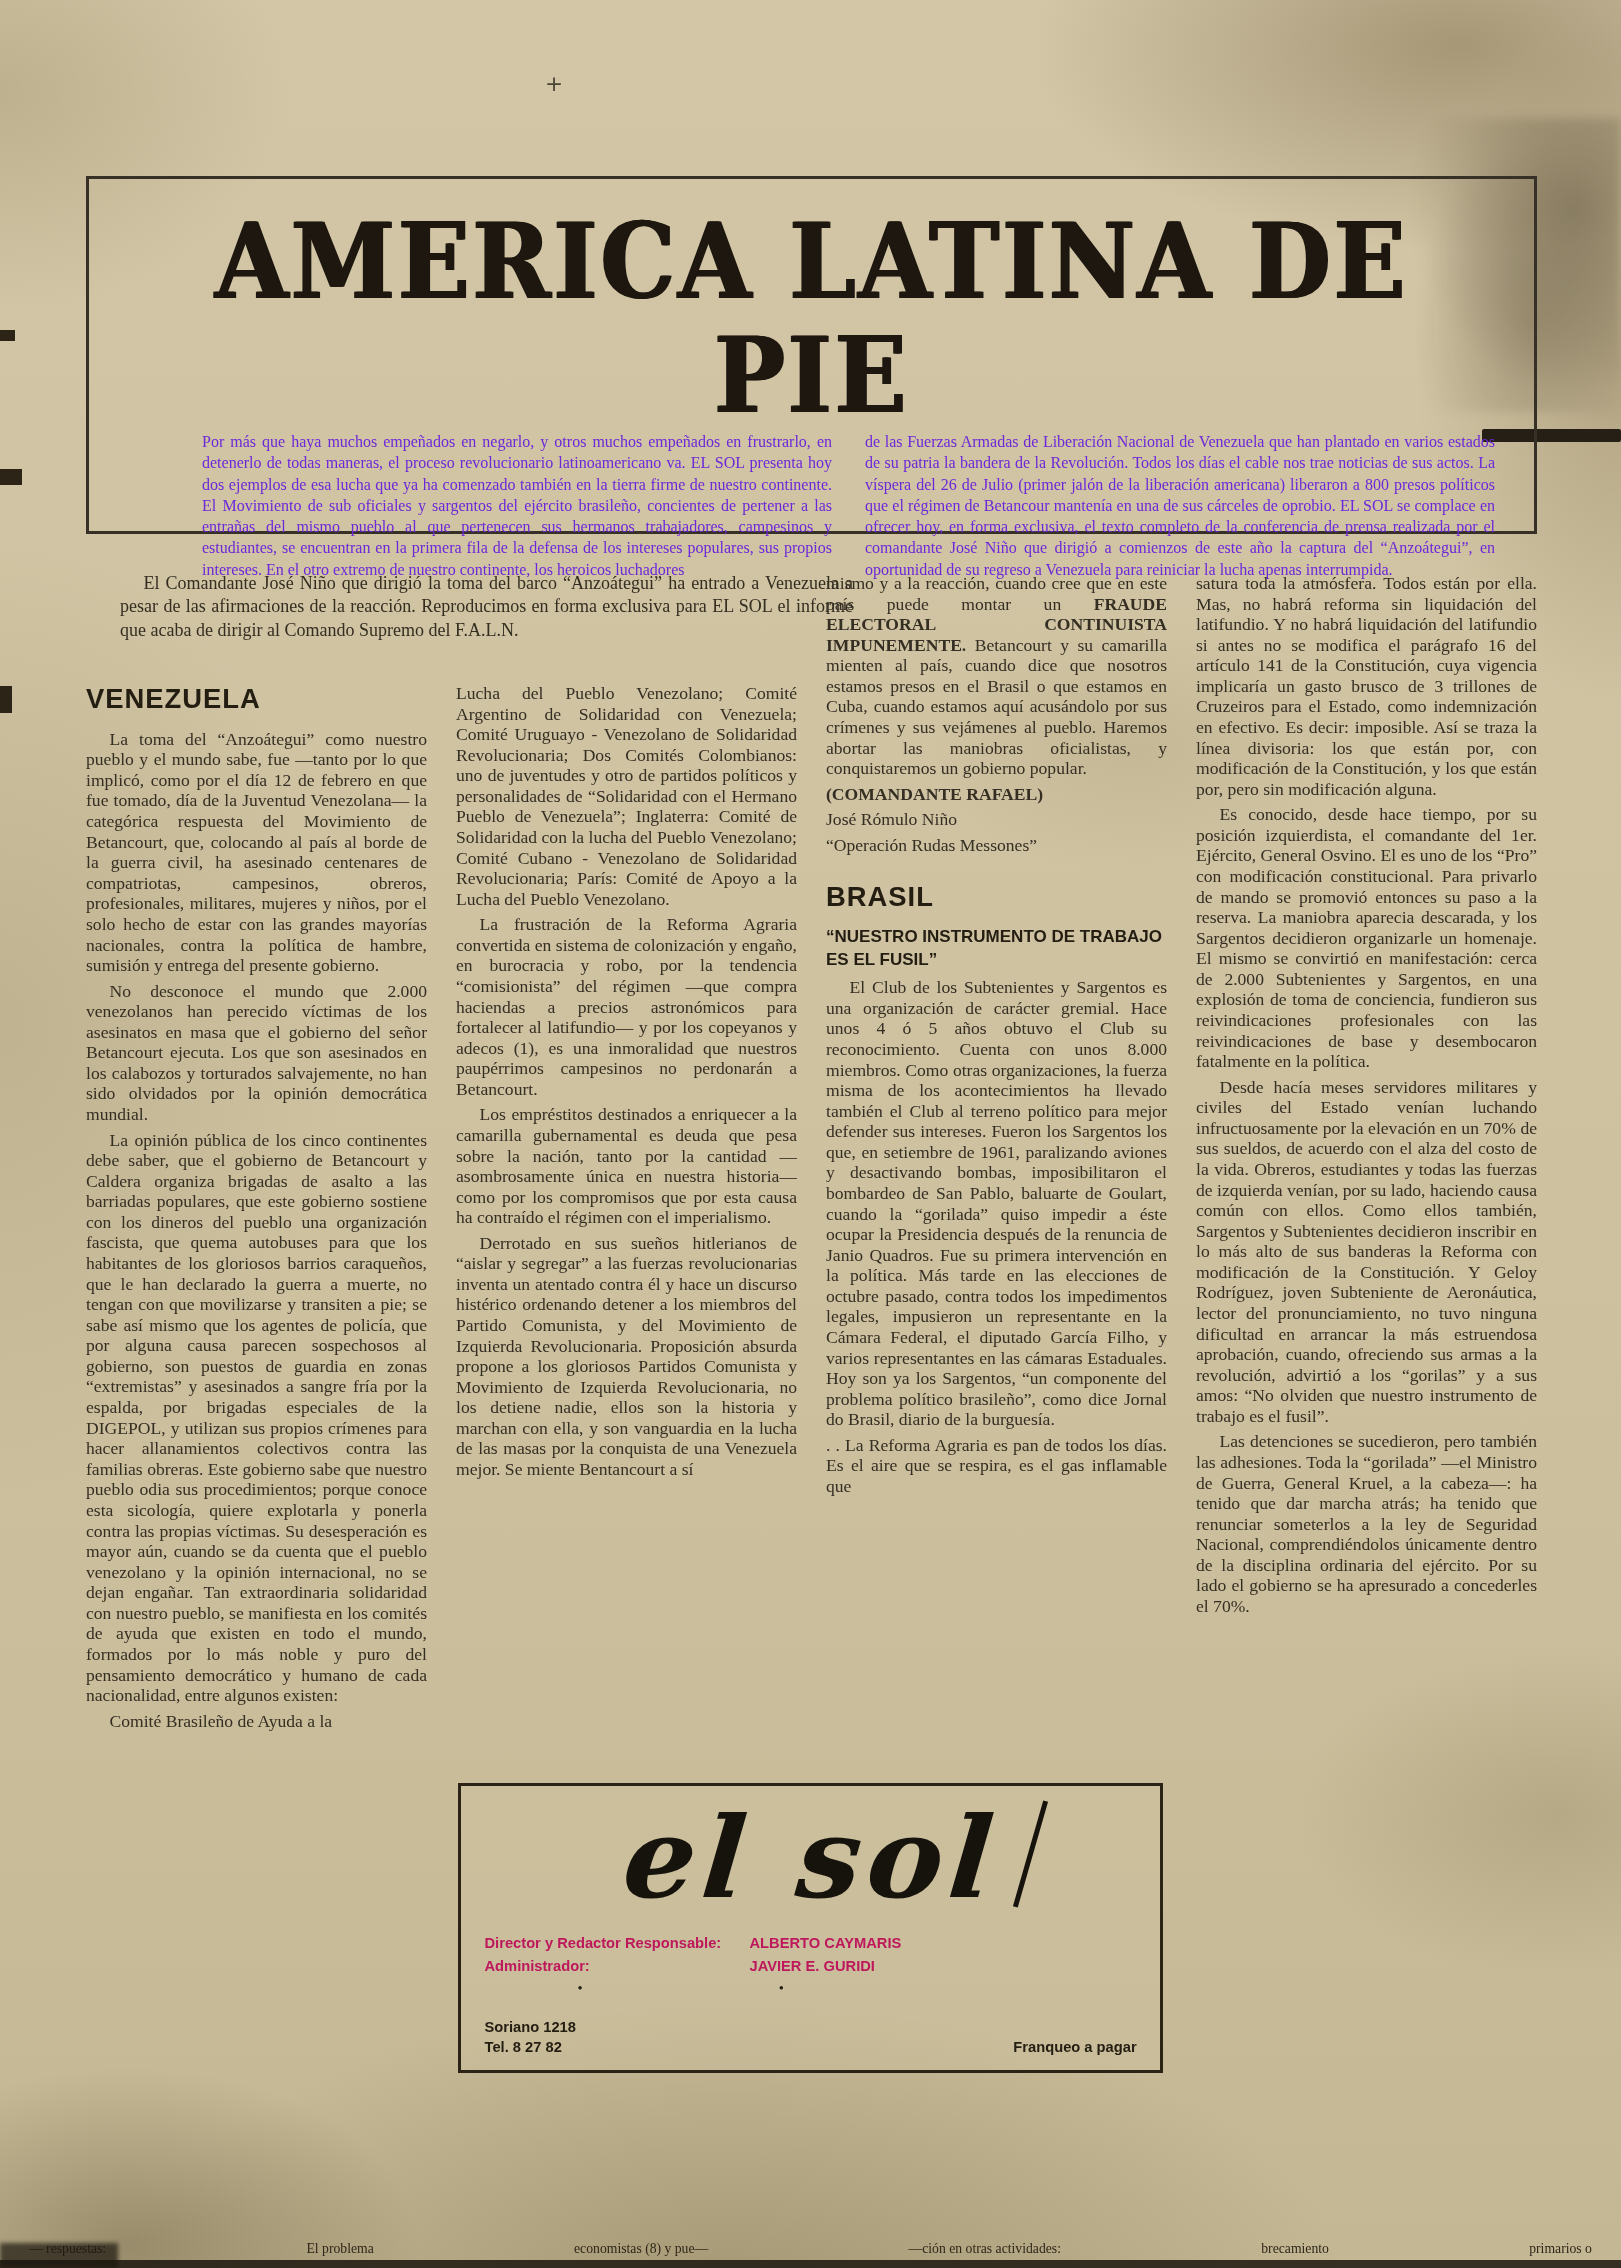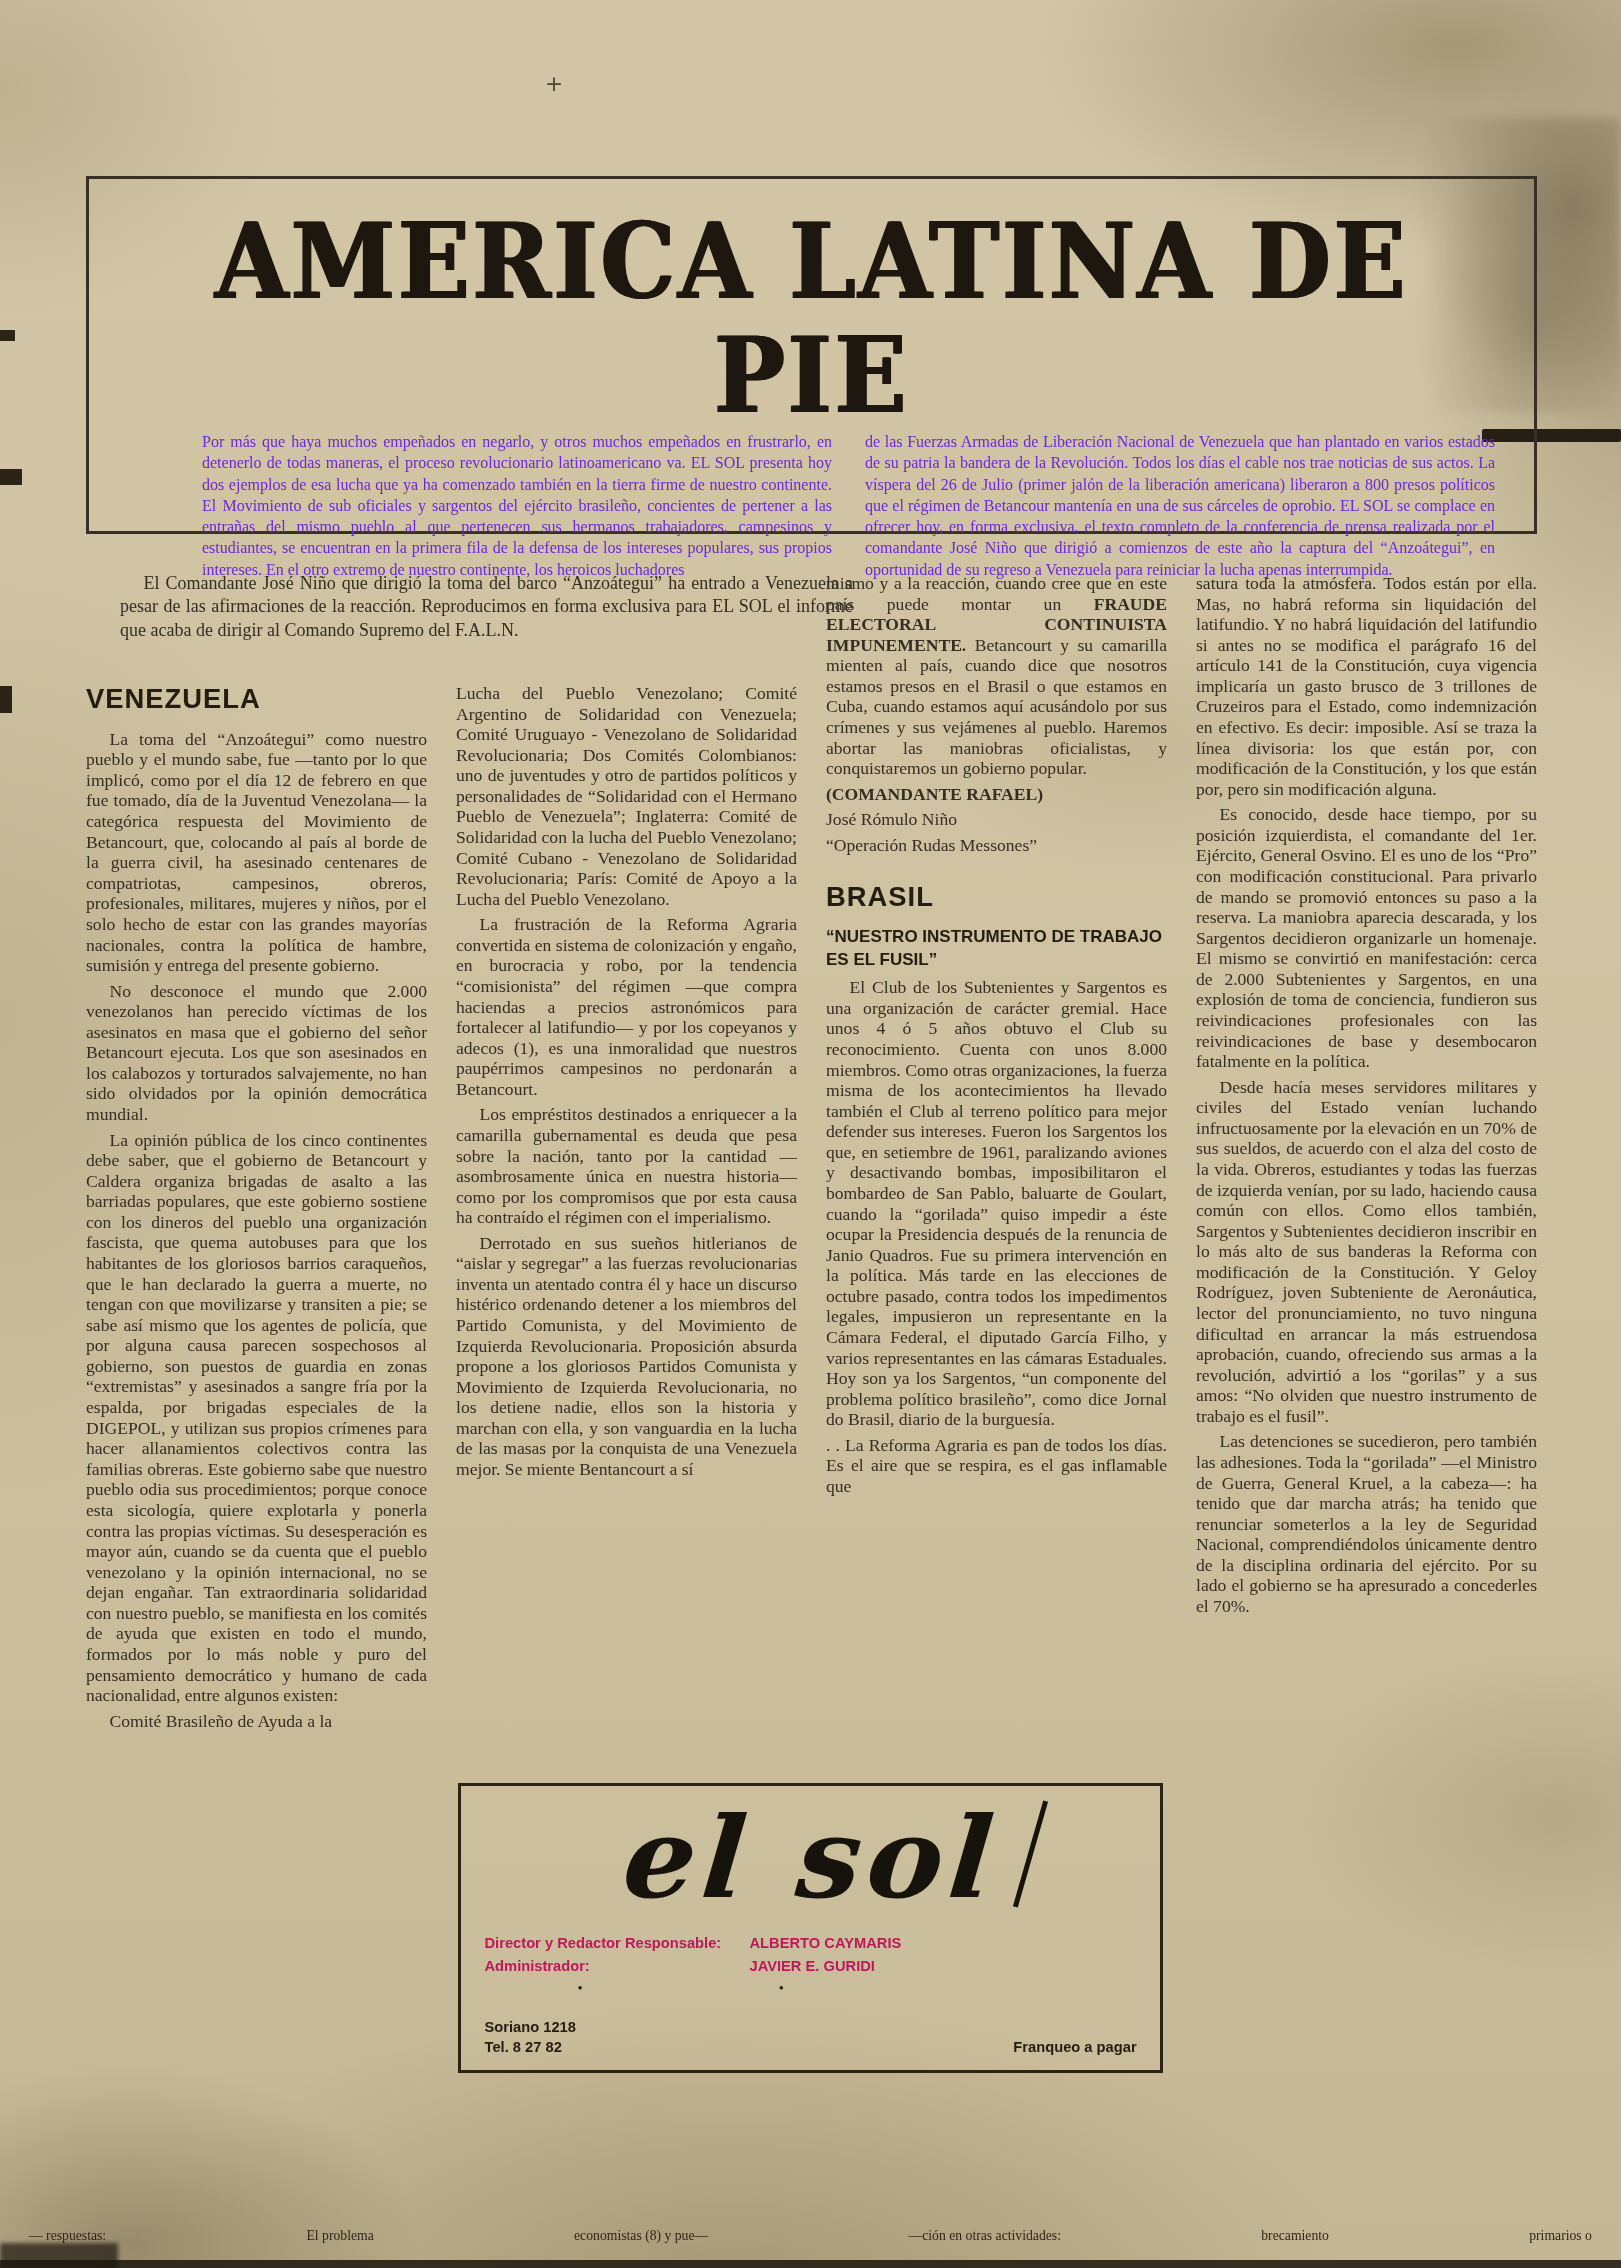--- a/index.html
+++ b/index.html
@@ -77,21 +77,21 @@
   .ad-row{display:flex;font-family:"Liberation Sans",sans-serif;font-weight:bold;
     font-size:14.7px;line-height:1.5;color:#be185d;}
   .ad-label{width:265px;flex:none;}
   .ad-bullets{display:flex;font-size:14.7px;color:#241d12;line-height:1.6;}
   .ad-bullets .b1{margin-left:93px;}
   .ad-bullets .b2{margin-left:196px;}
   .ad-bottom{display:flex;justify-content:space-between;align-items:flex-end;margin-top:auto;
     font-family:"Liberation Sans",sans-serif;font-weight:bold;font-size:14.7px;color:#241d12;line-height:1.4;gap:16px;}
 
   
-  .edge-strip{position:absolute;left:0;right:0;bottom:18px;height:21.6px;display:flex;
+  .edge-strip{position:absolute;left:0;right:0;bottom:5px;height:21.6px;display:flex;
     justify-content:space-between;padding:0 29px;font-size:13.7px;color:#2e2619;
     filter:blur(0.6px);white-space:nowrap;overflow:hidden;}
   .edge-black{position:absolute;left:0;right:0;bottom:0;height:7.8px;background:rgba(28,23,15,.85);}
   .edge-corner{position:absolute;left:0;bottom:0;width:118px;height:25.5px;background:rgba(28,23,15,.7);filter:blur(2px);}
 </style>
 </head>
 <body>
 
 <div class="page">
 

